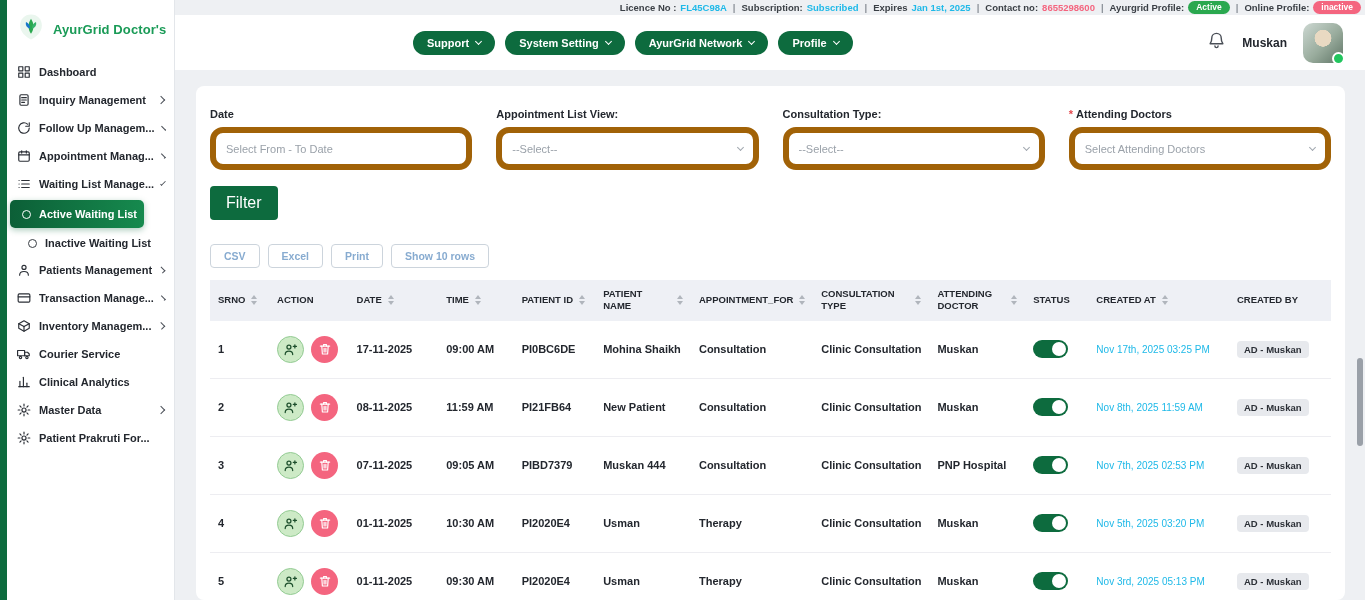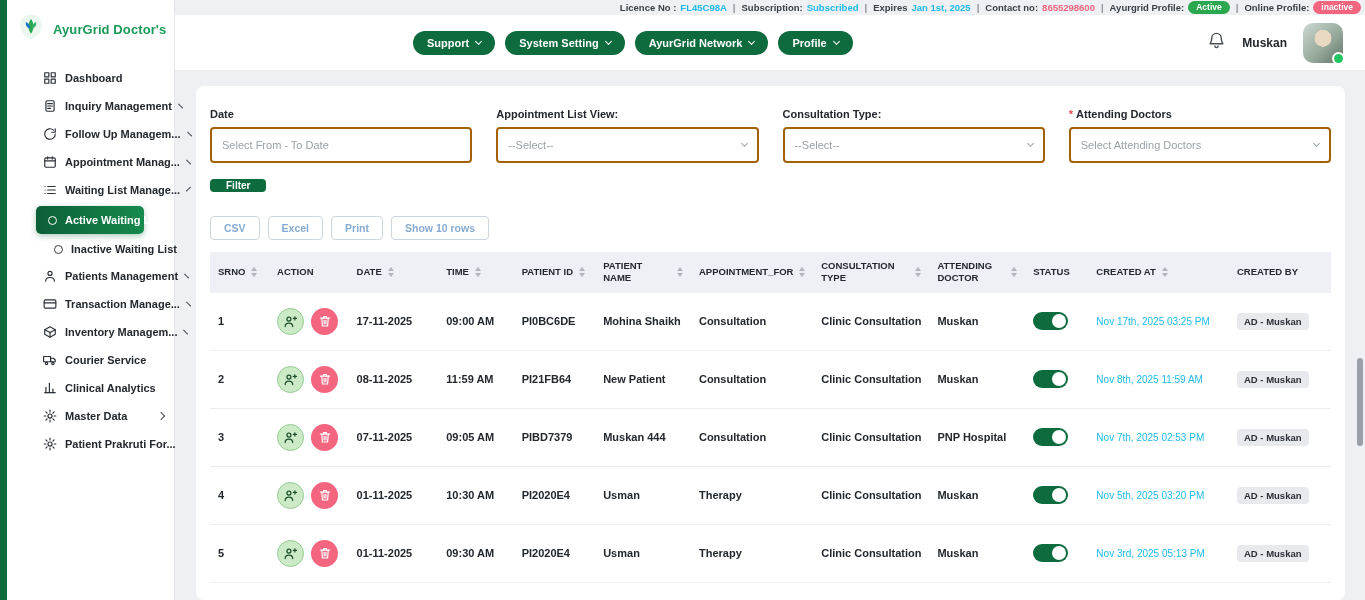--- a/index.html
+++ b/index.html
@@ -4,21 +4,21 @@
 <style>
   * { margin:0; padding:0; box-sizing:border-box; }
   html,body { width:1365px; height:600px; overflow:hidden; font-family:"Liberation Sans", sans-serif; background:#eef0f3; }
   .app { display:flex; width:1365px; height:600px; overflow:hidden; position:relative; }
 
   
   .sidebar { width:175px; flex:0 0 175px; background:#fff; border-right:1px solid #e3e6ea; position:relative; padding-left:8px; z-index:5; }
   .sidebar .greenstrip { position:absolute; left:0; top:0; width:7px; height:100%; background:#0d6b3e; }
   .brand { display:flex; align-items:center; gap:7px; padding:12px 6px 12px 8px; }
   .brand-name { color:#1a9b57; font-weight:700; font-size:13px; letter-spacing:.1px; }
-  .menu { margin-top:6px;padding-left:26px; }
+  .menu { margin-top:0; }
   .m-item { display:flex; align-items:center; gap:8px; padding:7px 10px 7px 8px; font-size:11px; font-weight:700; color:#23272e; cursor:pointer; white-space:nowrap; }
   .m-item .micon { display:inline-flex; width:15px; justify-content:center; flex:0 0 15px; }
   .m-item .chvend { margin-left:auto; }
   .m-sub { display:flex; align-items:center; gap:8px; padding:7px 10px 7px 20px; font-size:11px; font-weight:700; color:#23272e; cursor:pointer; white-space:nowrap; }
   .m-sub.active { background:linear-gradient(90deg,#0c5f37,#168a4e); color:#fff; border-radius:5px; margin:2px 30px 2px 2px; padding:8px 8px 8px 12px; box-shadow:0 2px 6px rgba(13,107,62,.35); }
   .circ { display:inline-block; width:9px; height:9px; border:1.6px solid #3a3f45; border-radius:50%; flex:0 0 9px; }
   .m-sub.active .circ { border-color:#fff; }
 
   
   .chv { display:inline-block; width:6px; height:6px; border-right:1.7px solid #4a4f57; border-bottom:1.7px solid #4a4f57; }
@@ -45,24 +45,24 @@
   .avatar { width:40px; height:40px; border-radius:10px; position:relative; cursor:pointer;
     background: radial-gradient(circle at 50% 38%, #e9d9c2 0 26%, transparent 27%),
                 linear-gradient(135deg,#cdd8d2,#98ab9c 55%,#5f7566); }
   .avatar::after { content:""; position:absolute; right:-2px; bottom:-2px; width:9px; height:9px; background:#22c55e; border:2px solid #fff; border-radius:50%; }
 
   
   .card { margin:16px 20px 0 21px; background:#fff; border-radius:8px; padding:22px 14px 0; flex:1; overflow:hidden; display:flex; flex-direction:column; }
   .filters { display:grid; grid-template-columns:repeat(4,1fr); gap:24px; }
   .f-label { font-size:11px; font-weight:700; color:#23272e; margin-bottom:7px; }
   .req { color:#e5484d; margin-right:3px; }
-  .f-input, .f-select { height:36px; border:2px solid #a16207; border-radius:4px; display:flex; align-items:center; justify-content:space-between; padding:0 10px; font-size:11px; color:#9aa1a9; background:#fff; cursor:pointer; }
+  .f-input, .f-select { height:43px; border:6px solid #a16207; border-radius:13px; display:flex; align-items:center; justify-content:space-between; padding:0 10px; font-size:11px; color:#9aa1a9; background:#fff; cursor:pointer; }
   .f-input input { border:none; outline:none; width:100%; font-size:11px; font-family:inherit; color:#23272e; }
   .f-input input::placeholder { color:#9aa1a9; }
-  .filter-btn { margin-top:16px; background:#0d6b3e; color:#fff; border:none; border-radius:4px; font-size:10px; font-weight:700; padding:1px 16px; cursor:pointer; width:fit-content; font-family:inherit; }
+  .filter-btn { margin-top:16px; background:#0d6b3e; color:#fff; border:none; border-radius:4px; font-size:16px; font-weight:400; padding:8px 16px; cursor:pointer; width:fit-content; font-family:inherit; }
   .exp-row { margin-top:24px; display:flex; gap:8px; }
   .exp-btn { border:1px solid #ccd4dc; background:#fff; color:#87abd0; font-size:10.5px; font-weight:700; padding:5px 13px; border-radius:4px; cursor:pointer; font-family:inherit; }
   .search-row { margin-top:12px; display:flex; justify-content:flex-end; align-items:center; gap:8px; }
   .search-label { font-size:11px; font-weight:700; color:#23272e; }
   .search-input { width:150px; height:24px; border:1px solid #ccd4dc; border-radius:3px; outline:none; padding:0 8px; font-family:inherit; font-size:11px; }
 
   
   table { width:100%; border-collapse:collapse; margin-top:12px; table-layout:fixed; }
   thead th { background:#eef0f5; text-align:left; padding:8px 8px; font-size:9.5px; color:#23272e; vertical-align:middle; line-height:1.3; }
   thead th .thwrap { display:flex; align-items:center; }

